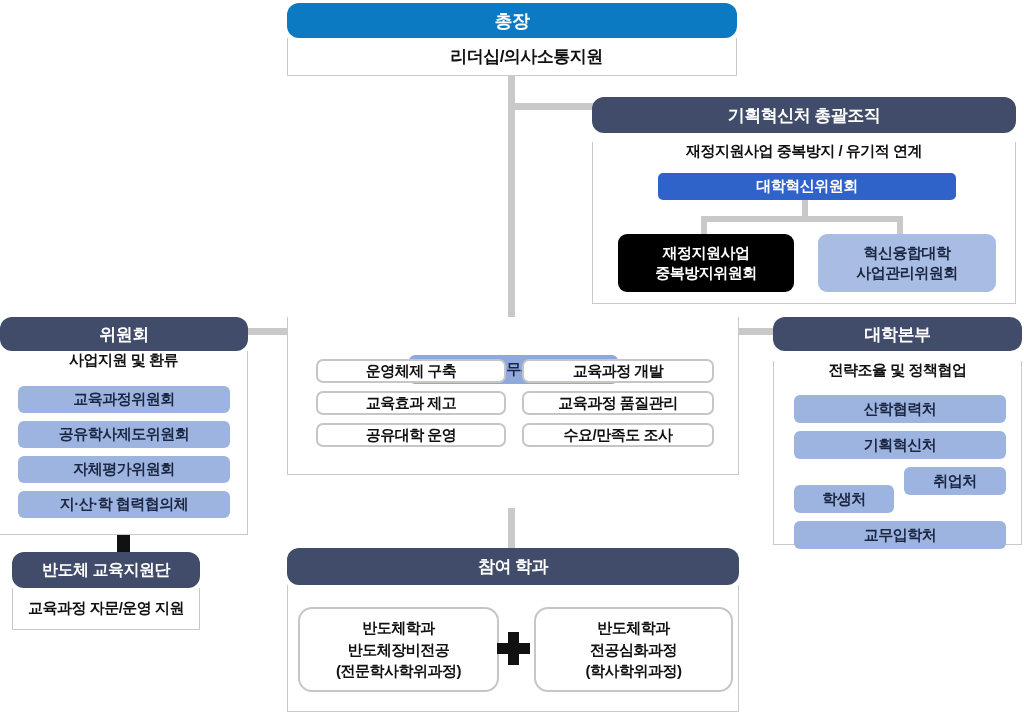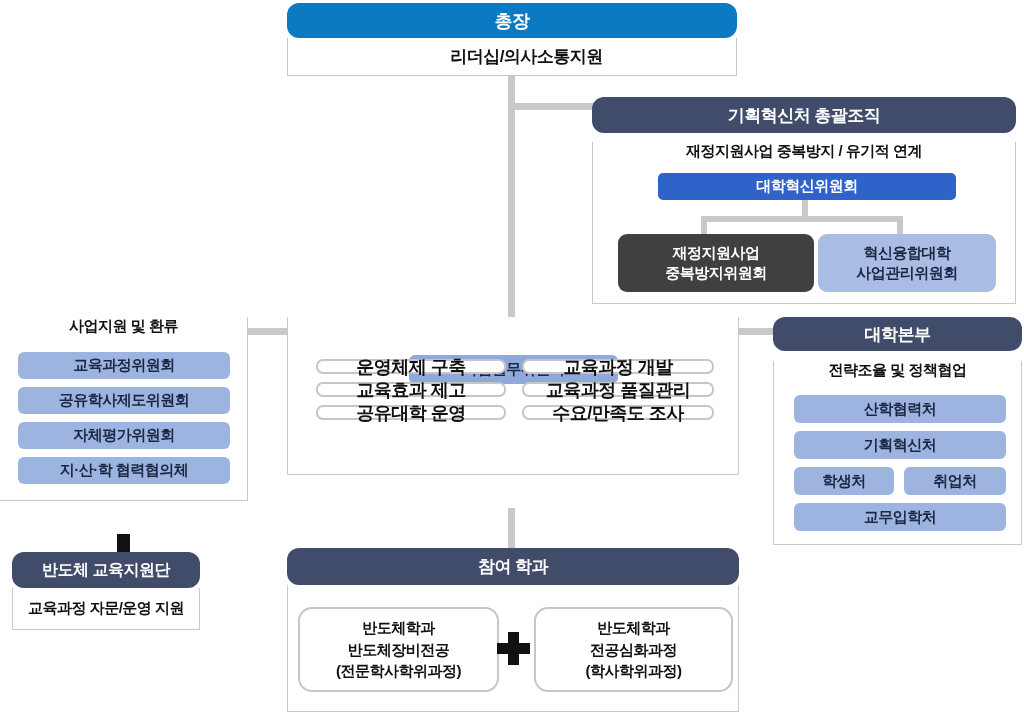--- a/index.html
+++ b/index.html
@@ -63,21 +63,21 @@
   #fin-conn-v0 { left: 209px; top: 58px; width: 6px; height: 18px; }
   #fin-conn-h  { left: 108px; top: 74px; width: 202px; height: 6px; }
   #fin-conn-vl { left: 108px; top: 74px; width: 6px; height: 20px; }
   #fin-conn-vr { left: 304px; top: 74px; width: 6px; height: 20px; }
   .fin-child {
     position: absolute; top: 92px; height: 58px;
     display: flex; align-items: center; justify-content: center;
     border-radius: 9px; text-align: center; white-space: pre-line;
     font-size: 15px; line-height: 1.35; letter-spacing: -0.5px;
   }
-  #fin-child-1 { left: 25px;  width: 196px; background: #404040; color: #ffffff; }
+  #fin-child-1 { left: 25px;  width: 176px; background: #000000; color: #ffffff; }
   #fin-child-2 { left: 225px; width: 178px; background: #a9bde4; color: #1b2742; }
   
   #committees { left: 0px; top: 317px; width: 248px; }
   #committees .hd { height: 34px; }
   #committees .bd { height: 184px; border-left: none; }
   #committees .sub { margin-top: 0; }
   #committees .list {
     position: absolute; left: 18px; top: 35px; width: 212px;
     display: flex; flex-direction: column; gap: 8px;
   }
@@ -95,37 +95,37 @@
     position: absolute; left: 121px; top: 10px; width: 209px; height: 29px;
     background: #8fa9dc;
     margin-top: 28px;
   }
   #biz-tasks {
     position: absolute; left: 28px; top: 42px; width: 398px;
     display: grid; grid-template-columns: 190px 192px;
     column-gap: 16px; row-gap: 8px;
   }
   .task {
-    height: 15px; background: #ffffff;
+    height: 24px; background: #ffffff;
     border: 2px solid #c6c6c6; border-radius: 7px;
     display: flex; align-items: center; justify-content: center;
-    font-size: 18px; letter-spacing: -0.5px; color: #111111;
+    font-size: 15px; letter-spacing: -0.5px; color: #111111;
   }
   
   #hq { left: 773px; top: 317px; width: 249px; }
   #hq .hd { height: 34px; }
   #hq .bd { height: 184px; }
   #hq .sub { margin-top: 10px; }
   #hq .list {
     position: absolute; left: 20px; top: 34px; width: 212px;
     display: flex; flex-direction: column; gap: 8px;
   }
   #hq .pill { height: 28px; }
   #hq .half-row { display: flex; justify-content: space-between; }
-  #hq .half-row .pill.h1 { width: 100px; }
+  #hq .half-row .pill.h1 { width: 100px; margin-top: 18px; }
   #hq .half-row .pill.h2 { width: 102px; }
   
   #depts { left: 287px; top: 548px; width: 452px; }
   #depts .hd { height: 37px; }
   #depts .bd { height: 127px; }
   .dept-box {
     position: absolute; top: 22px; height: 85px;
     background: #ffffff; border: 2px solid #c6c6c6; border-radius: 14px;
     display: flex; align-items: center; justify-content: center;
     text-align: center; white-space: pre-line;
@@ -168,20 +168,21 @@
       <div class="fin-conn" id="fin-conn-vl"></div>
       <div class="fin-conn" id="fin-conn-vr"></div>
       <div class="fin-child" id="fin-child-1">재정지원사업
 중복방지위원회</div>
       <div class="fin-child" id="fin-child-2">혁신융합대학
 사업관리위원회</div>
     </div>
   </div>
 
   <div class="panel" id="committees">
+    <div class="hd">위원회</div>
     <div class="bd">
       <div class="sub">사업지원 및 환류</div>
       <div class="list">
         <div class="pill">교육과정위원회</div>
         <div class="pill">공유학사제도위원회</div>
         <div class="pill">자체평가위원회</div>
         <div class="pill">지·산·학 협력협의체</div>
       </div>
     </div>
   </div>

